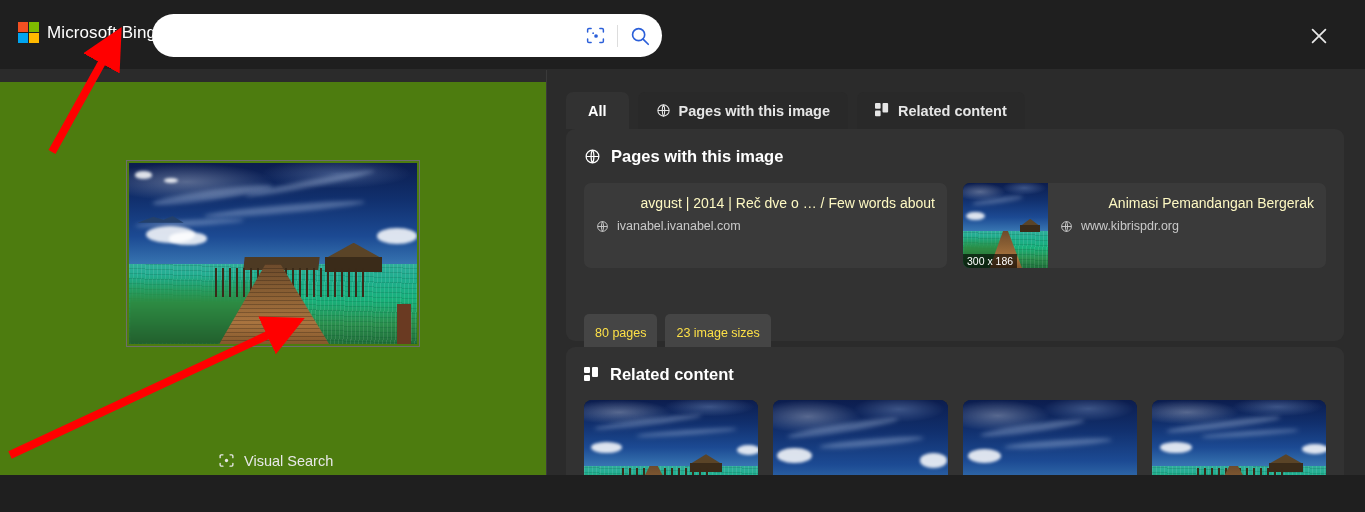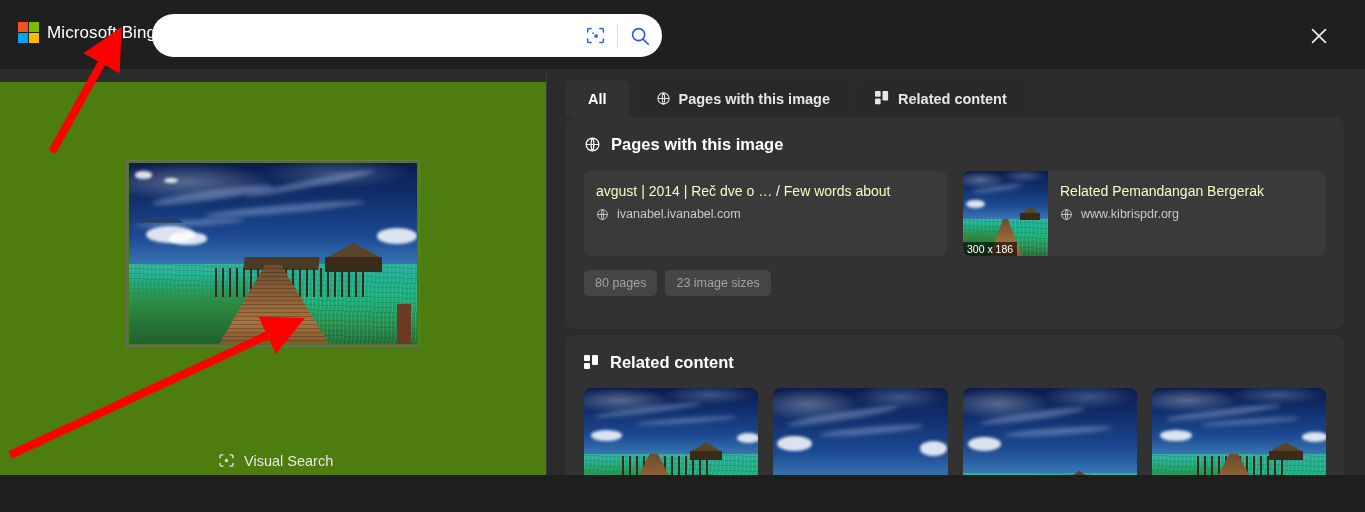--- a/index.html
+++ b/index.html
@@ -43,21 +43,21 @@
   .close-btn {
     position: absolute; right: 28px; top: 18px; width: 36px; height: 36px;
     border-radius: 5px; display: flex; align-items: center; justify-content: center;
     cursor: pointer;
   }
 
   
   .content { position: absolute; left: 0; top: 70px; width: 1365px; height: 405px; background: #2b2b2b; }
   .left-pane { position: absolute; left: 0; top: 12px; width: 546px; height: 405px; background: #4d7c0f; }
   .divider { position: absolute; left: 546px; top: 0; width: 1px; height: 405px; background: #3a3a3a; }
-  .right-pane { position: absolute; left: 547px; top: 0; width: 818px; height: 405px; background: #2b2b2b; overflow: hidden; }
+  .right-pane { position: absolute; left: 547px; top: 12px; width: 818px; height: 405px; background: #2b2b2b; overflow: hidden; text-align: right; }
 
   
   .preview-wrap { position: absolute; left: 129px; top: 81px; width: 288px; height: 181px; }
   .preview-frame {
     position: absolute; left: -3px; top: -3px; width: 294px; height: 187px;
     border: 1px solid #6d6d6d;
   }
   .scene { position: absolute; inset: 0; overflow: hidden; background: #0b1a3d; }
   .sky { position: absolute; left: 0; top: 0; width: 100%; height: 58%;
     background:
@@ -136,22 +136,22 @@
     position: absolute; left: 0; bottom: 0; padding: 1px 4px;
     background: rgba(0,0,0,.62); color: #fff; font-size: 10.5px;
   }
   .card-body { flex: 1; padding: 11px 12px 0 12px; min-width: 0; }
   .card-title { color: #fef9c3; font-size: 14px; line-height: 19px;
     display: -webkit-box; -webkit-line-clamp: 2; -webkit-box-orient: vertical; overflow: hidden; }
   .card-site { display: flex; align-items: center; gap: 8px; margin-top: 6px; color: #c9c9c9; font-size: 12.5px; }
 
   .chips { display: flex; gap: 8px; padding: 14px 0 0 18px; }
   .chip {
-    background: #454545; color: #a3a3a3; border-radius: 5px;
-    padding: 6px 11px; font-size: 12.5px; cursor: pointer;
+    background: #454545; color: #fde047; border-radius: 5px;
+    padding: 12px 11px; font-size: 12.5px; cursor: pointer; margin-top: 32px;
   }
 
   .rel-grid { display: flex; gap: 15px; padding: 16px 18px 0 18px; }
   .rel-item { width: 180px; height: 118px; border-radius: 8px; overflow: hidden; position: relative; cursor: pointer; }
 
   
   .footer { position: absolute; left: 0; top: 475px; width: 1365px; height: 37px; background: #1f1f1f; }
 
   
   .arrow-svg { position: absolute; left: 0; top: 0; width: 1365px; height: 512px; pointer-events: none; }
@@ -323,21 +323,21 @@
                 <div class="grass"></div>
                 <div class="hut" style="right:6%;top:42%;width:30%;height:16%">
                   <div class="hut-roof"></div>
                     <div class="hut-body"></div>
                   </div>
                 <div class="pier"></div>
               </div>
               <span class="dim-badge">300 x 186</span>
             </div>
             <div class="card-body">
-              <div class="card-title">Related Pemandangan Bergerak</div>
+              <div class="card-title">Animasi Pemandangan Bergerak</div>
               <div class="card-site">
                 <span class="icon">
                   <svg width="13" height="13" viewBox="0 0 24 24" fill="none" stroke="#c9c9c9" stroke-width="1.8">
                     <circle cx="12" cy="12" r="9"></circle>
                       <path d="M3 12h18M12 3c2.6 3 2.6 15 0 18M12 3c-2.6 3-2.6 15 0 18"></path>
                   </svg>
                 </span>
                 <span>www.kibrispdr.org</span>
               </div>
             </div>

